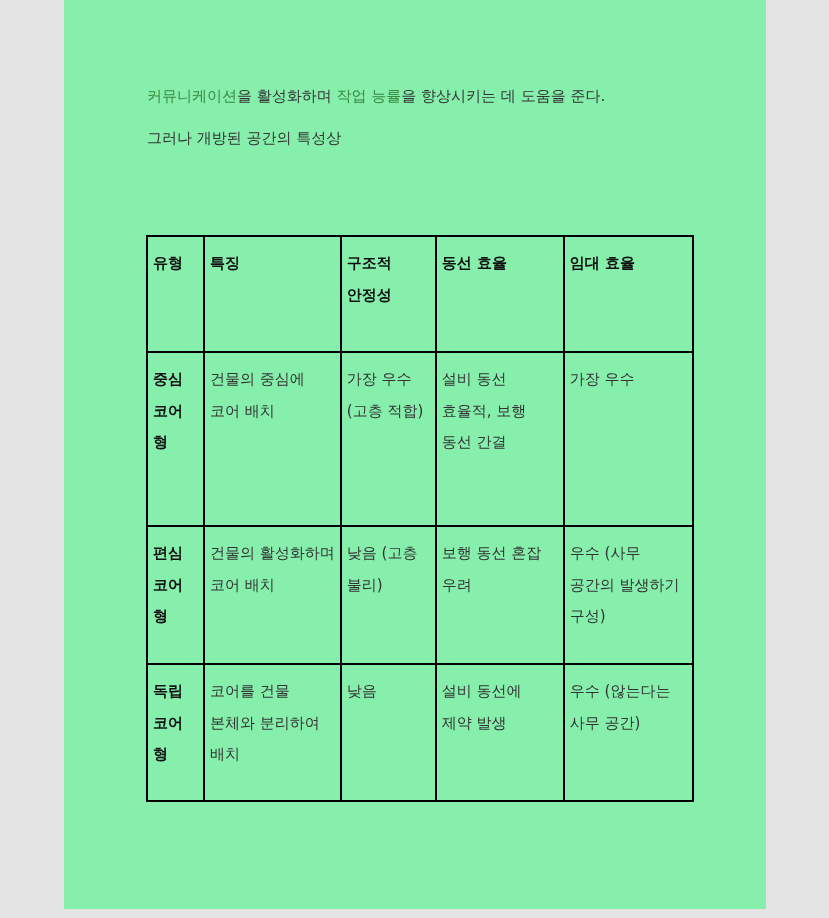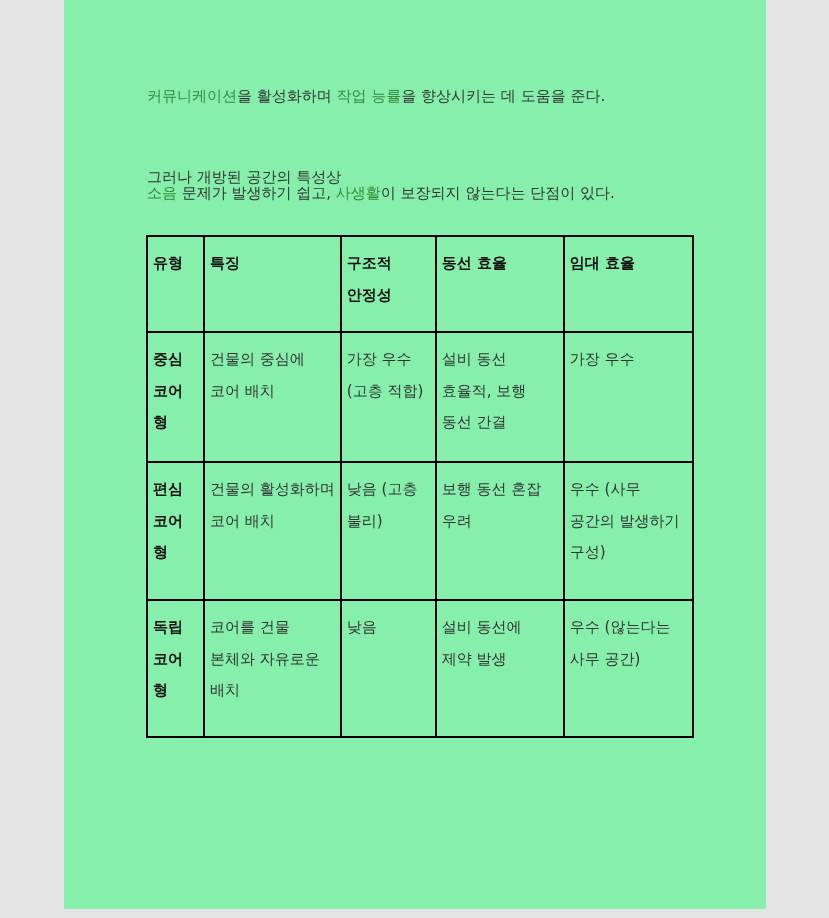--- a/index.html
+++ b/index.html
@@ -47,58 +47,55 @@
 </style>
 </head>
 <body>
 
 <div class="page">
 
   <div class="para" style="top:86px;">
     <span class="hl">커뮤니케이션</span><span>을 활성화하며 </span><span class="hl">작업 능률</span><span>을 향상시키는 데 도움을 준다.</span>
   </div>
 
-  <div class="para" style="top:128px;margin-top:39px;">
+  <div class="para" style="top:128px;">
     <span>그러나 개방된 공간의 특성상</span>
   </div>
 
-  <div class="para" style="top:183px;">
-    <span class="hl">소음</span><span> 문제가 발생하기 쉽고, </span><span class="hl">사생활</span><span>이 보장되지 않는다는 단점이 있다.</span>
-  </div>
 
   <table class="doc-table">
     <colgroup>
       <col style="width:57px">
       <col style="width:129px">
       <col style="width:95px">
       <col style="width:128px">
       <col style="width:129px">
     </colgroup>
     <thead>
-      <tr style="height:96px;">
+      <tr style="height:116px;">
         <th>
             <span class="cell-line">유형</span>
           </th>
         <th>
             <span class="cell-line">특징</span>
           </th>
         <th>
             <span class="cell-line">구조적</span>
             <span class="cell-line">안정성</span>
           </th>
         <th>
             <span class="cell-line">동선 효율</span>
           </th>
         <th>
             <span class="cell-line">임대 효율</span>
           </th>
       </tr>
     </thead>
     <tbody>
-      <tr style="height:130px;padding-left:48px;">
+      <tr style="height:174px;padding-left:48px;">
         <td class="rowhead">
             <span class="cell-line">중심</span>
             <span class="cell-line">코어</span>
             <span class="cell-line">형</span>
           </td>
         <td>
             <span class="cell-line">건물의 중심에</span>
             <span class="cell-line">코어 배치</span>
           </td>
         <td>
@@ -139,21 +136,21 @@
           </td>
       </tr>
       <tr style="height:137px;margin-top:32px;">
         <td class="rowhead">
             <span class="cell-line">독립</span>
             <span class="cell-line">코어</span>
             <span class="cell-line">형</span>
           </td>
         <td>
             <span class="cell-line">코어를 건물</span>
-            <span class="cell-line">본체와 자유로운</span>
+            <span class="cell-line">본체와 분리하여</span>
             <span class="cell-line">배치</span>
           </td>
         <td>
             <span class="cell-line">낮음</span>
           </td>
         <td>
             <span class="cell-line">설비 동선에</span>
             <span class="cell-line">제약 발생</span>
           </td>
         <td>

